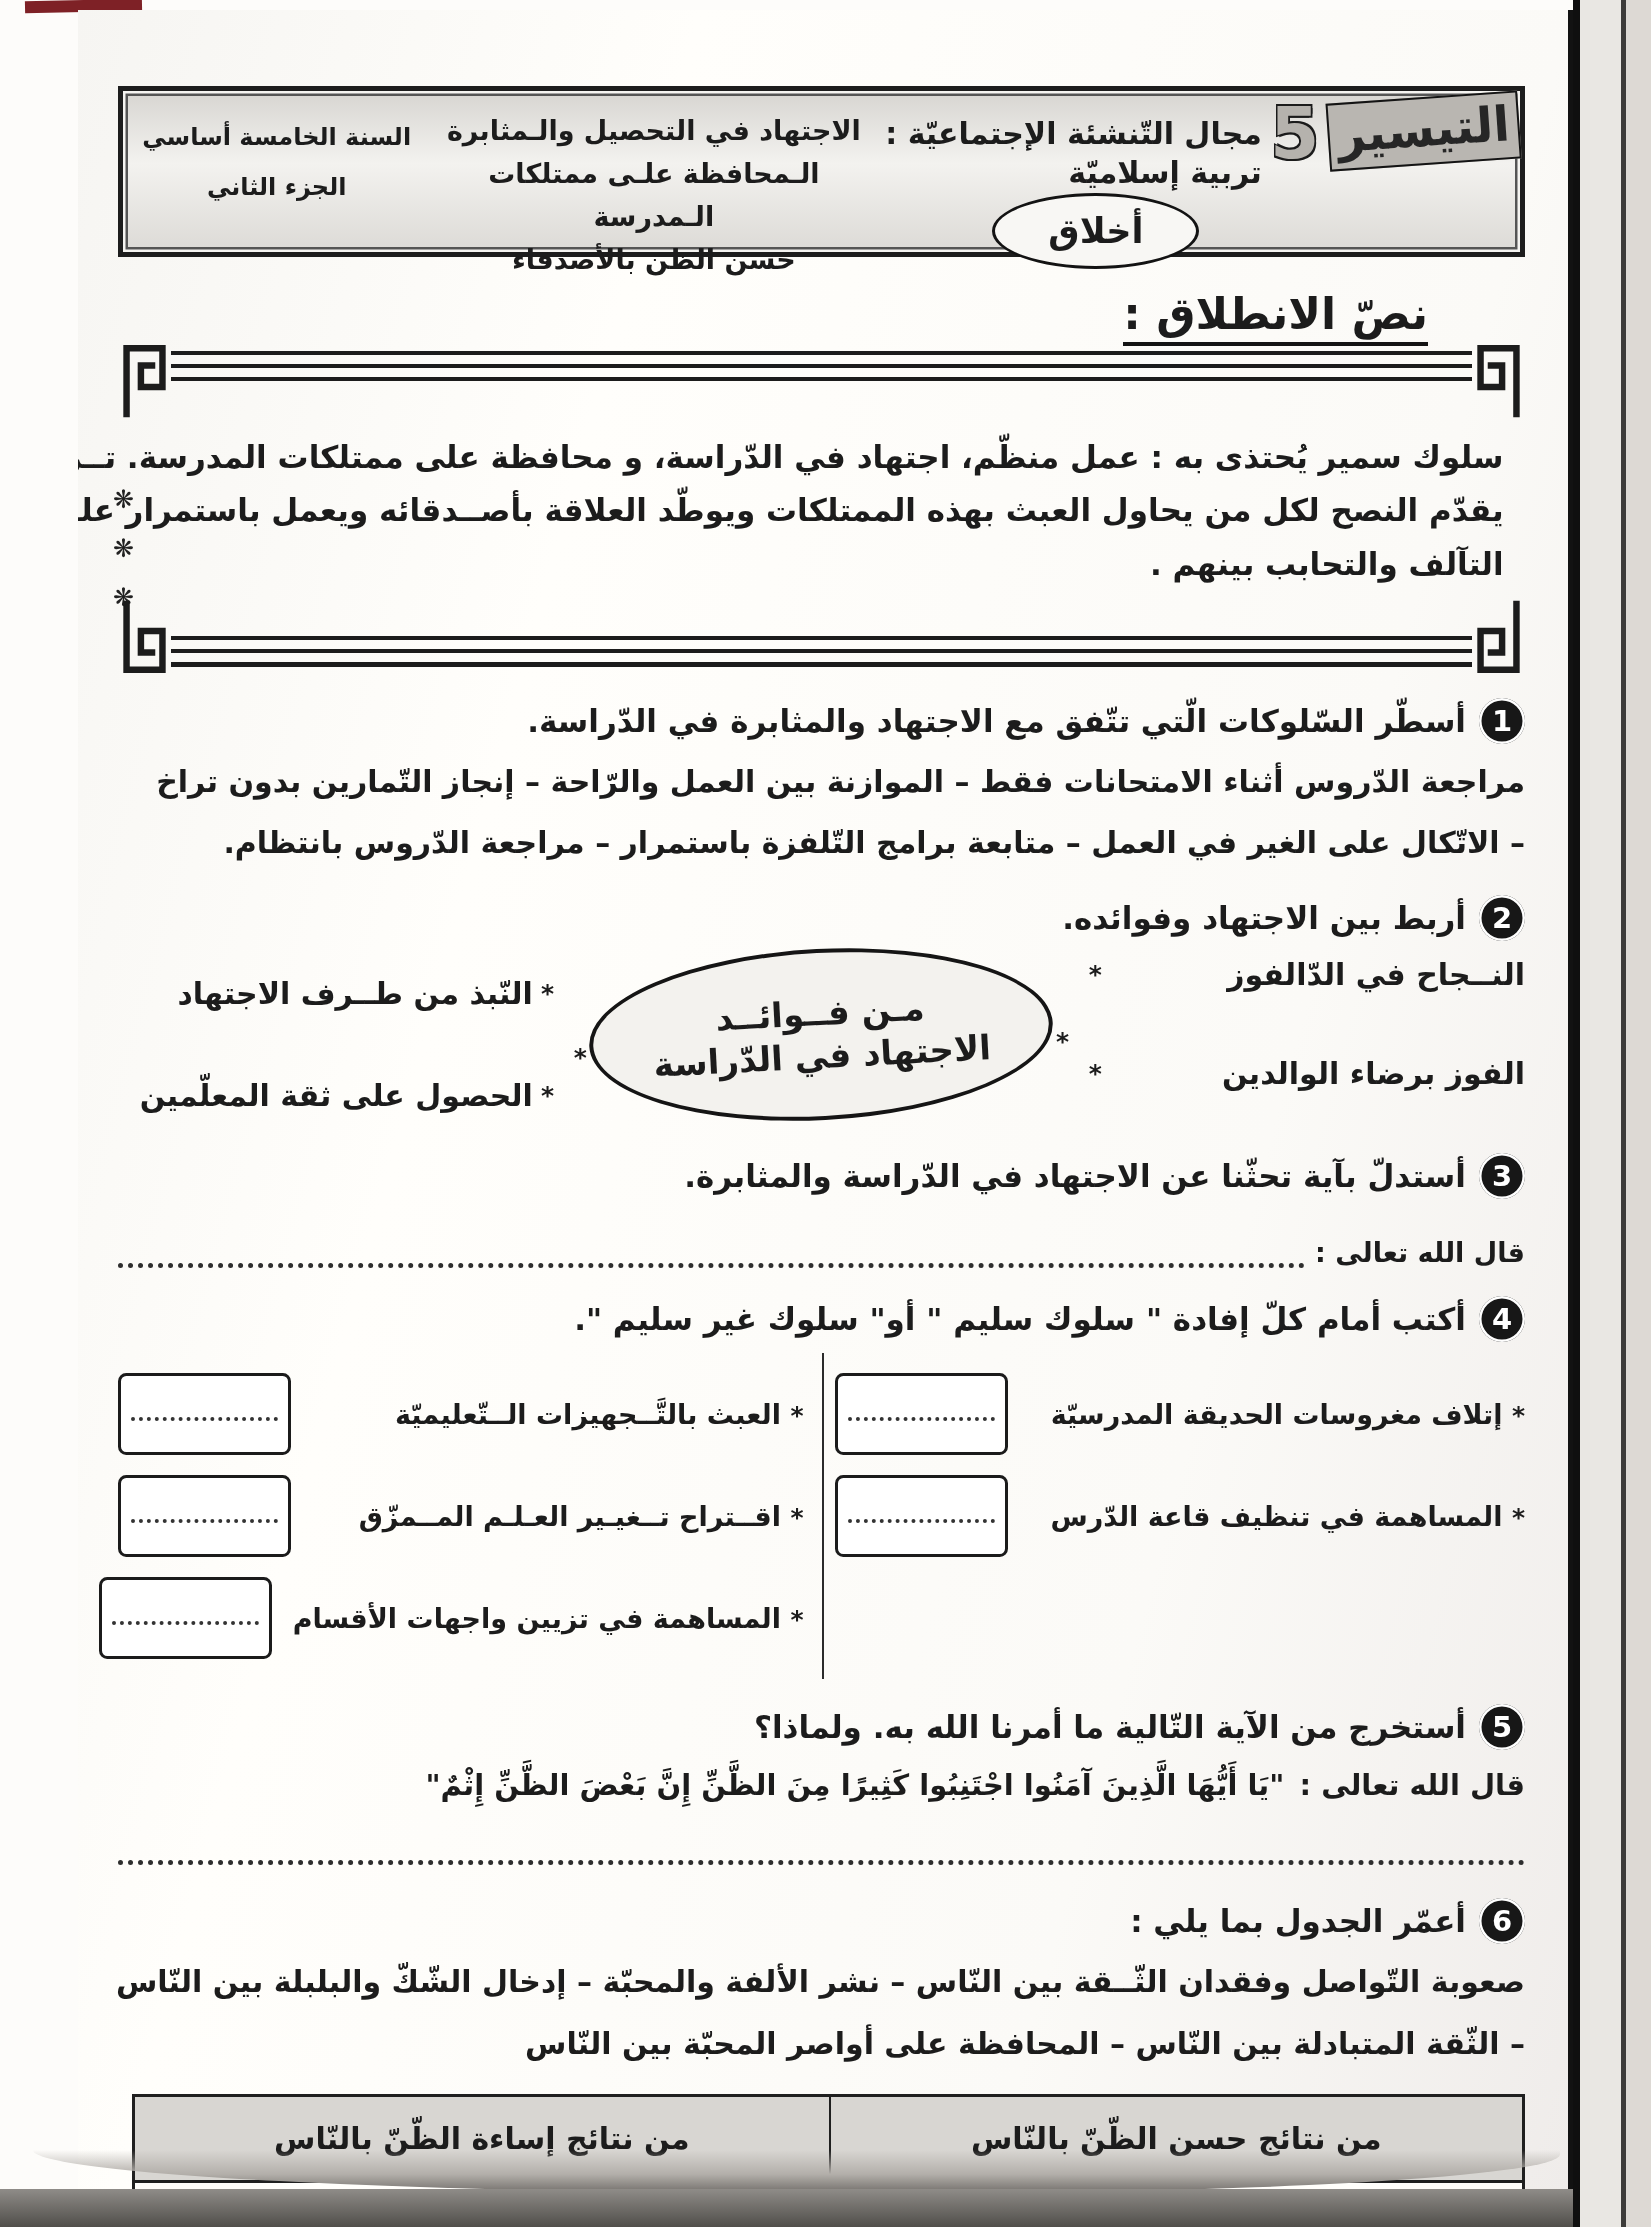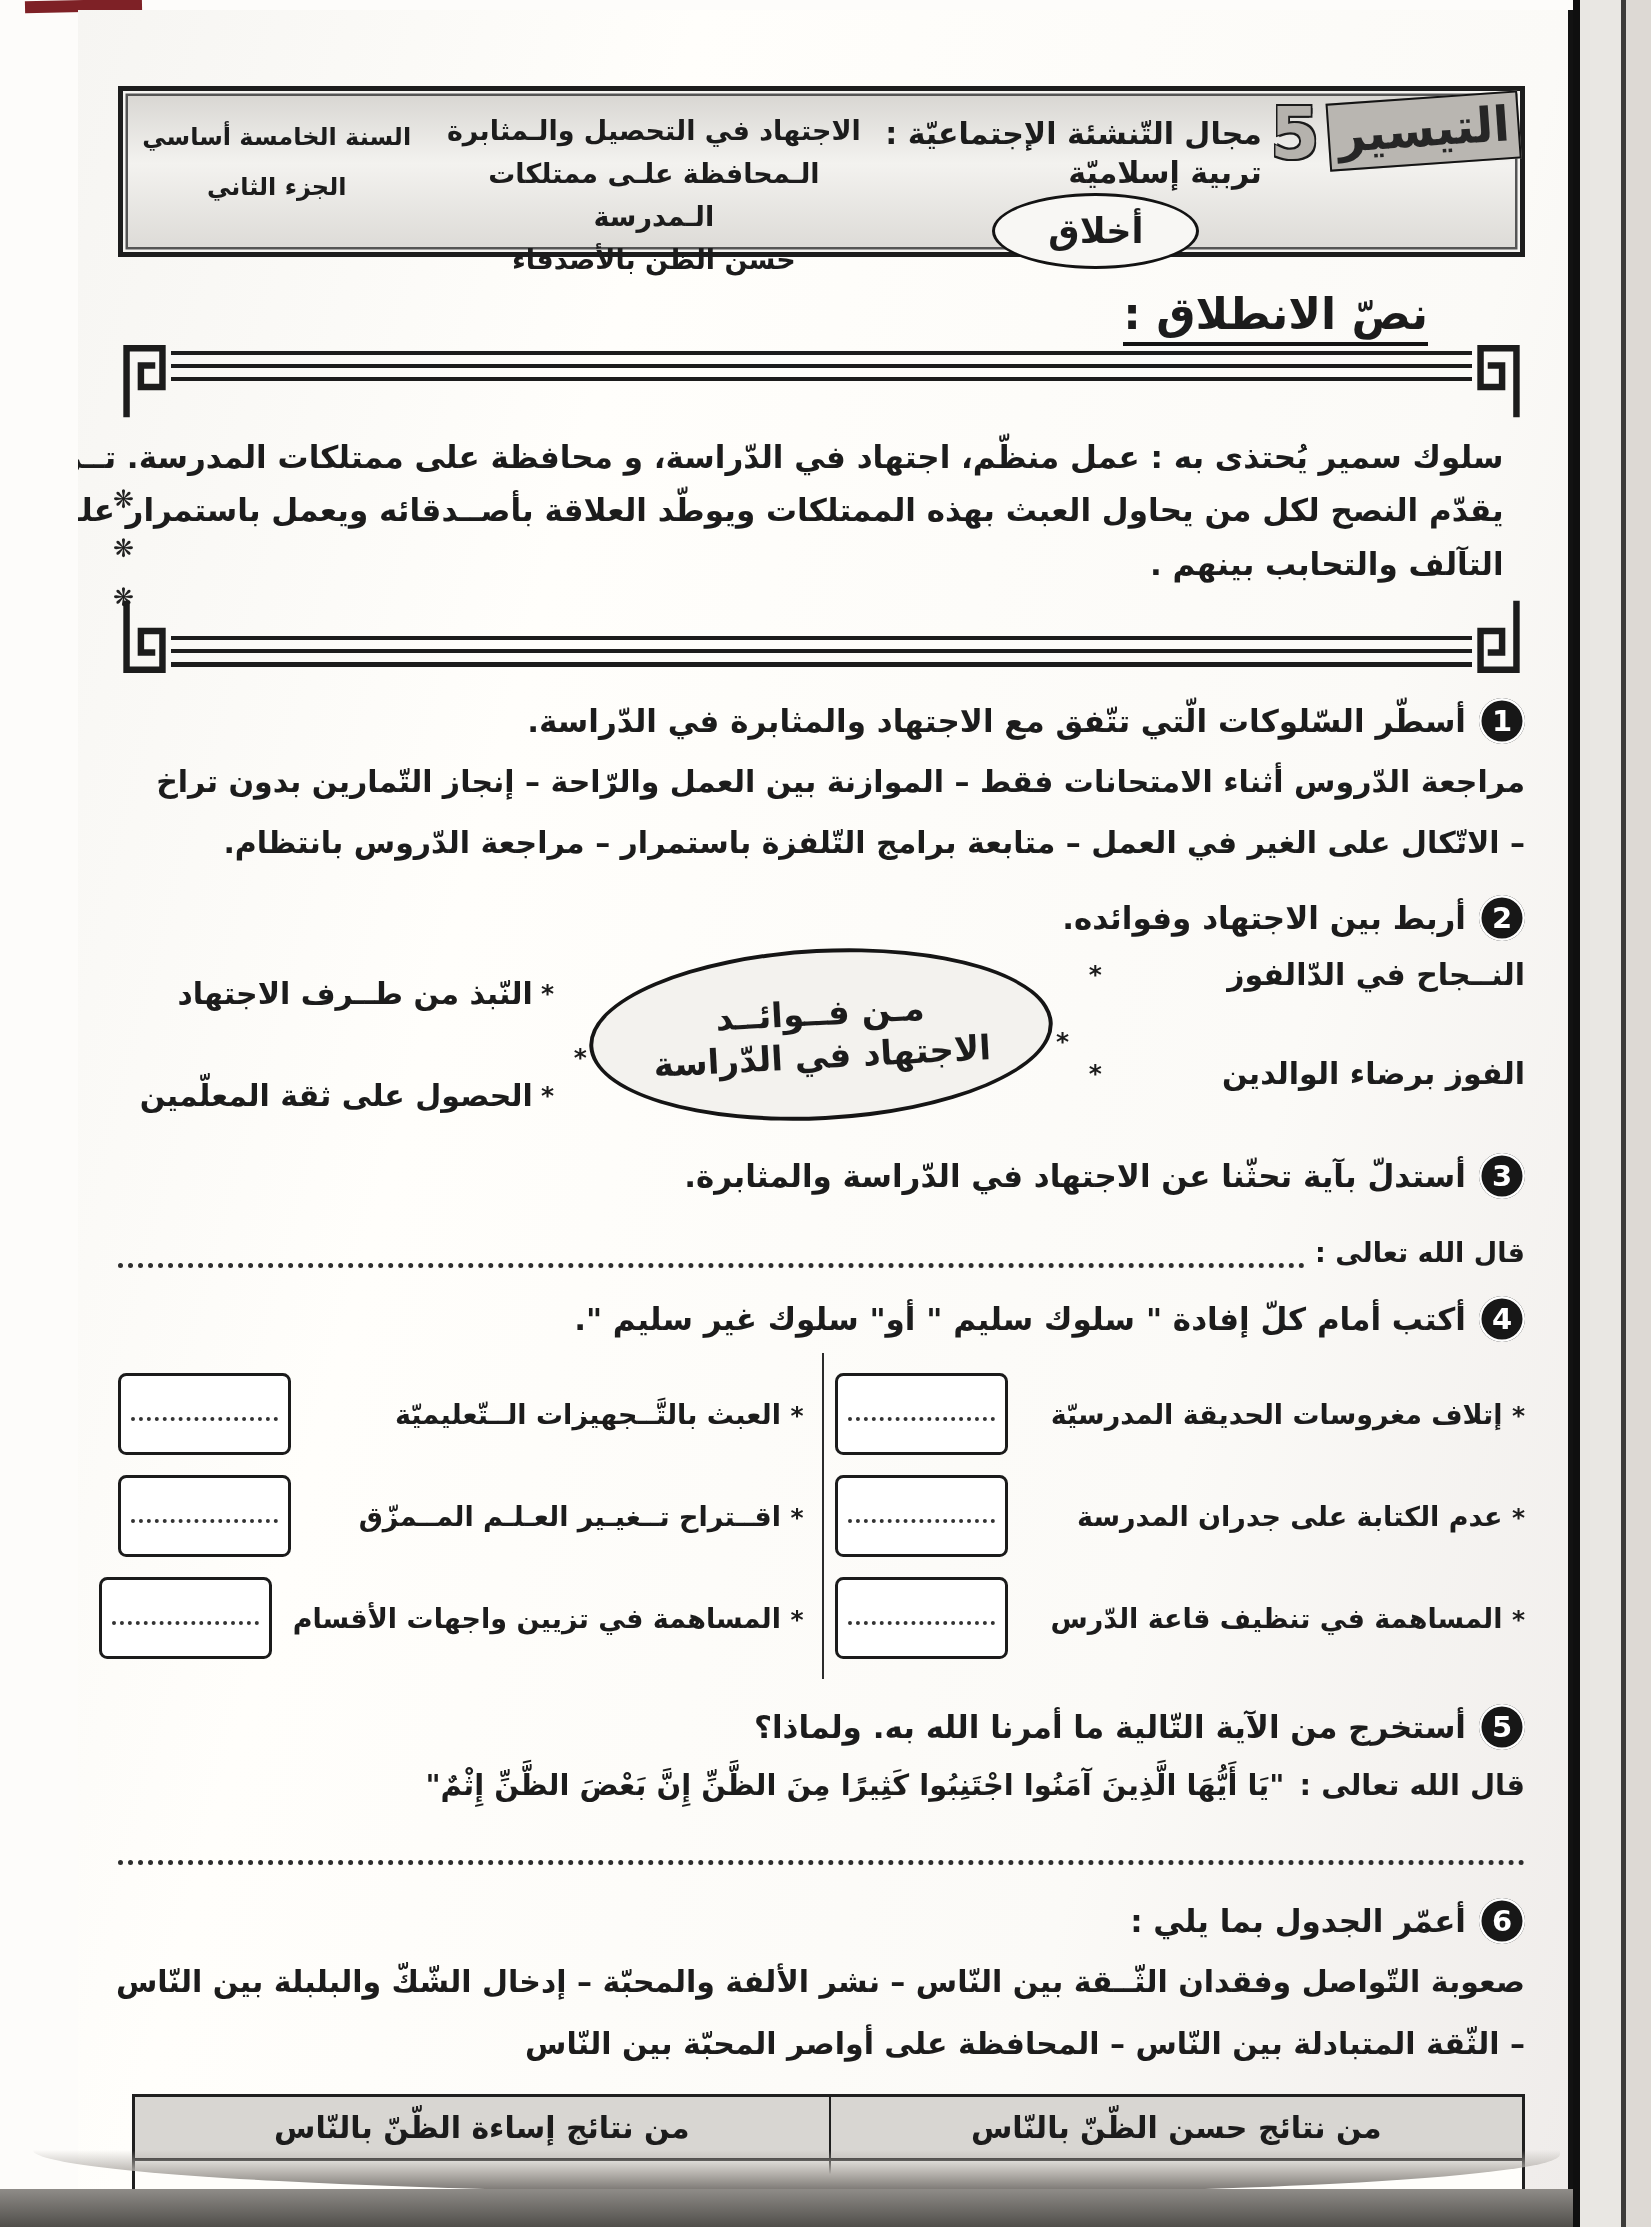--- a/index.html
+++ b/index.html
@@ -102,21 +102,21 @@
   .q4-dots { position:absolute; left:10px; right:10px; bottom:31px; border-bottom:4.1px dotted #333; }
 
   
   .verse { margin-top:18px; font-size:29px; font-weight:800; white-space:nowrap; }
   .verse .vp { margin-left:5px; }
 
   
   .tbl { border:3.3px solid #1f1f1f; margin-top:20px; width:99%; }
   .tbl-head { display:flex; background:#d8d6d2; border-bottom:3.3px solid #1f1f1f;
      font-size:30px; font-weight:900; text-align:center; }
-  .th { width:50%; padding:13px 5px; }
+  .th { width:50%; padding:24px 5px; }
   .th-right { border-left:2.5px solid #1f1f1f; }
   .tbl-body { position:relative; height:183px; background:#fffefb; }
   .tbl-divider { position:absolute; left:50%; top:0; bottom:0; width:2.5px; background:#1f1f1f; }
 </style>
 </head>
 <body>
 
 <div class="photo">
   <div class="red-strip"></div>
   <div class="right-edge"></div>
@@ -228,26 +228,20 @@
     </div>
     <div class="q4">
       <div class="q4-col q4-col-right">
         <div class="q4-item">
           <div class="q4-label"><span class="ast">*</span> <span>إتلاف مغروسات الحديقة المدرسيّة</span></div>
           <div class="q4-box">
               <div class="q4-dots"></div>
             </div>
         </div>
         <div class="q4-item">
-          <div class="q4-label"><span class="ast">*</span> <span>عدم الكتابة على جدران المدرسة</span></div>
-          <div class="q4-box">
-              <div class="q4-dots"></div>
-            </div>
-        </div>
-        <div class="q4-item">
           <div class="q4-label"><span class="ast">*</span> <span>المساهمة في تنظيف قاعة الدّرس</span></div>
           <div class="q4-box">
               <div class="q4-dots"></div>
             </div>
         </div>
       </div>
       <div class="q4-col q4-col-left">
         <div class="q4-item">
           <div class="q4-label"><span class="ast">*</span> <span>العبث بالتَّــجهيزات الــتّعليميّة</span></div>
           <div class="q4-box">

